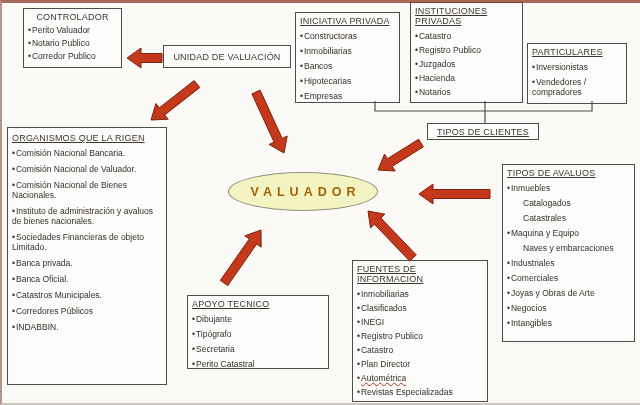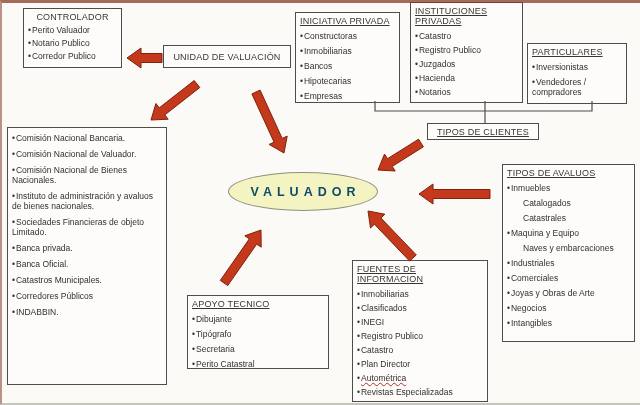--- a/index.html
+++ b/index.html
@@ -48,21 +48,21 @@
   #box-tipos-avaluos{left:502px;top:164px;width:133px;height:178px;}
   #box-tipos-avaluos .item{margin-bottom:5px;}
 
   #box-apoyo{left:187px;top:295px;width:142px;height:74px;}
   #box-fuentes{left:352px;top:260px;width:136px;height:142px;}
   #box-fuentes .item{margin-bottom:4px;}
 
   #ellipse{position:absolute;left:228px;top:172px;width:150px;height:39px;
     border-radius:50%;background:#f4f4c2;border:1.5px solid #90907e;
     box-sizing:border-box;display:flex;align-items:center;justify-content:center;
-    font-weight:bold;font-size:12.5px;letter-spacing:5px;padding-left:5px;color:#0c4a6e;}
+    font-weight:bold;font-size:12.5px;letter-spacing:5px;padding-left:5px;color:#a16207;}
 
   #arrows-layer{position:absolute;left:0;top:0;width:640px;height:405px;pointer-events:none;z-index:10;}
 </style>
 </head>
 <body>
 
 <div id="canvas">
   <div id="frame"></div>
 
   <svg id="arrows-layer" viewBox="0 0 640 405" xmlns="http://www.w3.org/2000/svg">
@@ -119,20 +119,21 @@
         <div class="item"><span class="blt">•</span><span>Inversionistas</span></div>
         <div class="item"><span class="blt">•</span><span>Vendedores / compradores</span></div>
       </div>
   </div>
 
   <div class="box" id="box-tipos-clientes">
     <div class="title u center">TIPOS DE CLIENTES</div>
   </div>
 
   <div class="box" id="box-organismos">
+    <div class="title u">ORGANISMOS QUE LA RIGEN</div>
     <div>
         <div class="item"><span class="blt">•</span><span>Comisión Nacional Bancaria.</span></div>
         <div class="item"><span class="blt">•</span><span>Comisión Nacional de Valuador.</span></div>
         <div class="item"><span class="blt">•</span><span>Comisión Nacional de Bienes Nacionales.</span></div>
         <div class="item"><span class="blt">•</span><span>Instituto de administración y avaluos de bienes nacionales.</span></div>
         <div class="item"><span class="blt">•</span><span>Sociedades Financieras de objeto Limitado.</span></div>
         <div class="item"><span class="blt">•</span><span>Banca privada.</span></div>
         <div class="item"><span class="blt">•</span><span>Banca Oficial.</span></div>
         <div class="item"><span class="blt">•</span><span>Catastros Municipales.</span></div>
         <div class="item"><span class="blt">•</span><span>Corredores Públicos</span></div>

